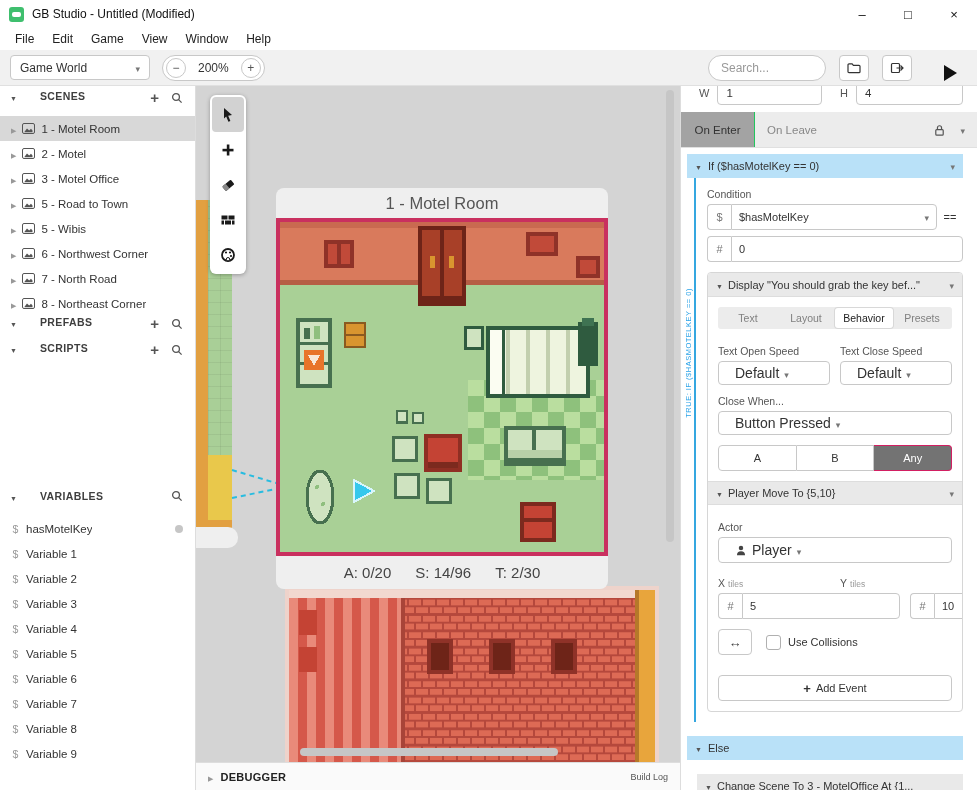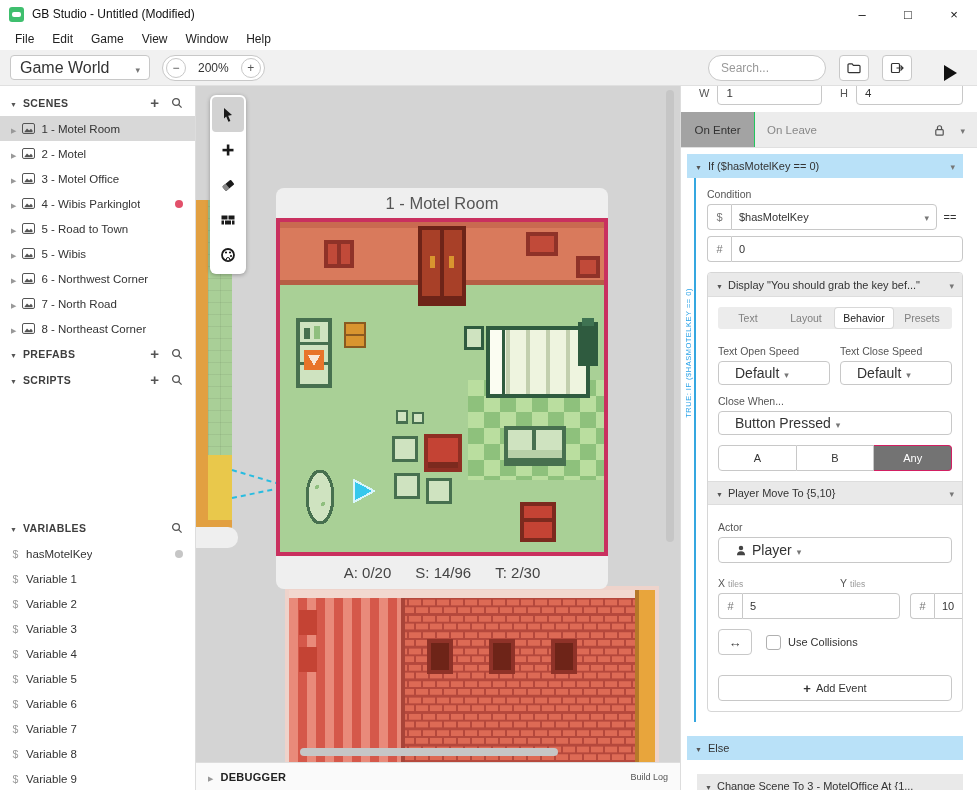--- a/index.html
+++ b/index.html
@@ -11,36 +11,36 @@
   .app-ico{width:15px;height:15px;border-radius:3px;background:#3fbf6e;margin-right:8px;position:relative}
   .app-ico::after{content:"";position:absolute;left:3px;top:5px;width:9px;height:5px;border-radius:2px;background:#fff}
   .title-text{font-size:12px;color:#111}
   .win-controls{margin-left:auto;display:flex;height:28px}
   .win-btn{width:46px;height:28px;display:flex;align-items:center;justify-content:center;font-size:13px;color:#111}
   
   .menubar{height:22px;display:flex;align-items:center;padding-left:6px;background:#fff}
   .menu-item{padding:0 9px;font-size:12px;color:#222}
   
   .toolbar{height:36px;background:#f1f1f1;border-bottom:1px solid #e0e0e0;display:flex;align-items:center;padding:0 10px}
-  .select-box{background:#fff;border:1px solid #c8c8c8;border-radius:4px;height:25px;display:flex;align-items:center;padding:0 9px;font-size:16px;color:#333}
+  .select-box{background:#fff;border:1px solid #c8c8c8;border-radius:4px;height:25px;display:flex;align-items:center;padding:0 9px;font-size:12px;color:#333}
   .view-select{width:140px}
   .select-box .chev{margin-left:auto}
   .chev::before{content:"▾";font-size:9px;color:#777}
   .zoom-group{margin-left:12px;background:#fff;border:1px solid #c8c8c8;border-radius:14px;height:26px;display:flex;align-items:center;padding:0 3px}
   .zoom-btn{width:20px;height:20px;border:1px solid #c8c8c8;border-radius:50%;display:flex;align-items:center;justify-content:center;font-size:12px;color:#555;background:#fff}
   .zoom-label{margin:0 12px;font-size:12px;color:#333}
   .toolbar-right{margin-left:auto;display:flex;align-items:flex-end}
   .search-input{width:118px;height:26px;border:1px solid #c8c8c8;border-radius:13px;padding:0 12px;font-size:12px;color:#333;background:#fff;outline:none}
   .search-input::placeholder{color:#999}
   .tb-btn{width:30px;height:26px;background:#fff;border:1px solid #c8c8c8;border-radius:4px;display:flex;align-items:center;justify-content:center;margin-left:13px}
   .play-btn{width:0;height:0;border-left:13px solid #111;border-top:8px solid transparent;border-bottom:8px solid transparent;margin-left:32px;margin-right:10px}
 
   
   .sidebar{position:absolute;top:86px;left:0;width:196px;bottom:0;background:#fff;border-right:1px solid #ddd;overflow:hidden;padding-top:4px}
-  .section-head{height:26px;display:flex;align-items:center;padding:0 12px 0 10px;gap:6px}
+  .section-head{height:26px;display:flex;align-items:flex-start;padding:0 12px 0 10px;gap:23px}
   .sec-label{font-size:10.5px;font-weight:700;color:#3e3e3e;letter-spacing:.4px}
   .head-actions{margin-left:auto;display:flex;align-items:center;gap:12px}
   .plus::before{content:"+";font-size:15px;font-weight:700;color:#555;line-height:1}
   .tri::before{content:"▼";font-size:7px;color:#555}
   .tri-r::before{content:"▶";font-size:7px;color:#999}
   .tree-row{height:25px;display:flex;align-items:center;gap:6px;padding:0 12px 0 11px;font-size:11.5px;color:#333}
   .tree-row.selected{background:#d8d8d8}
   .tree-label{white-space:nowrap;overflow:hidden;text-overflow:ellipsis}
   .dot{width:8px;height:8px;border-radius:50%;margin-left:auto;flex:none}
   .dot.red{background:#e2506a}
@@ -215,29 +215,20 @@
             <path d="M2.5 8.7 L5 5.5 L7.2 7.6 L9 5.8 L10.5 7.6 V9.3 H2.5 Z" fill="#555"></path>
           </svg>
           <span class="tree-label">3 - Motel Office</span>
         </div>
         <div class="tree-row">
           <span class="tri-r"></span>
           <svg class="scene-ico" width="13" height="11" viewBox="0 0 13 11">
             <rect x="0.5" y="0.5" width="12" height="10" rx="1.5" fill="none" stroke="#555"></rect>
             <path d="M2.5 8.7 L5 5.5 L7.2 7.6 L9 5.8 L10.5 7.6 V9.3 H2.5 Z" fill="#555"></path>
           </svg>
-          <span class="tree-label">4 - Wibis Parkinglot</span>
-          <span class="dot red"></span>
-        </div>
-        <div class="tree-row">
-          <span class="tri-r"></span>
-          <svg class="scene-ico" width="13" height="11" viewBox="0 0 13 11">
-            <rect x="0.5" y="0.5" width="12" height="10" rx="1.5" fill="none" stroke="#555"></rect>
-            <path d="M2.5 8.7 L5 5.5 L7.2 7.6 L9 5.8 L10.5 7.6 V9.3 H2.5 Z" fill="#555"></path>
-          </svg>
           <span class="tree-label">5 - Road to Town</span>
         </div>
         <div class="tree-row">
           <span class="tri-r"></span>
           <svg class="scene-ico" width="13" height="11" viewBox="0 0 13 11">
             <rect x="0.5" y="0.5" width="12" height="10" rx="1.5" fill="none" stroke="#555"></rect>
             <path d="M2.5 8.7 L5 5.5 L7.2 7.6 L9 5.8 L10.5 7.6 V9.3 H2.5 Z" fill="#555"></path>
           </svg>
           <span class="tree-label">5 - Wibis</span>
         </div>

